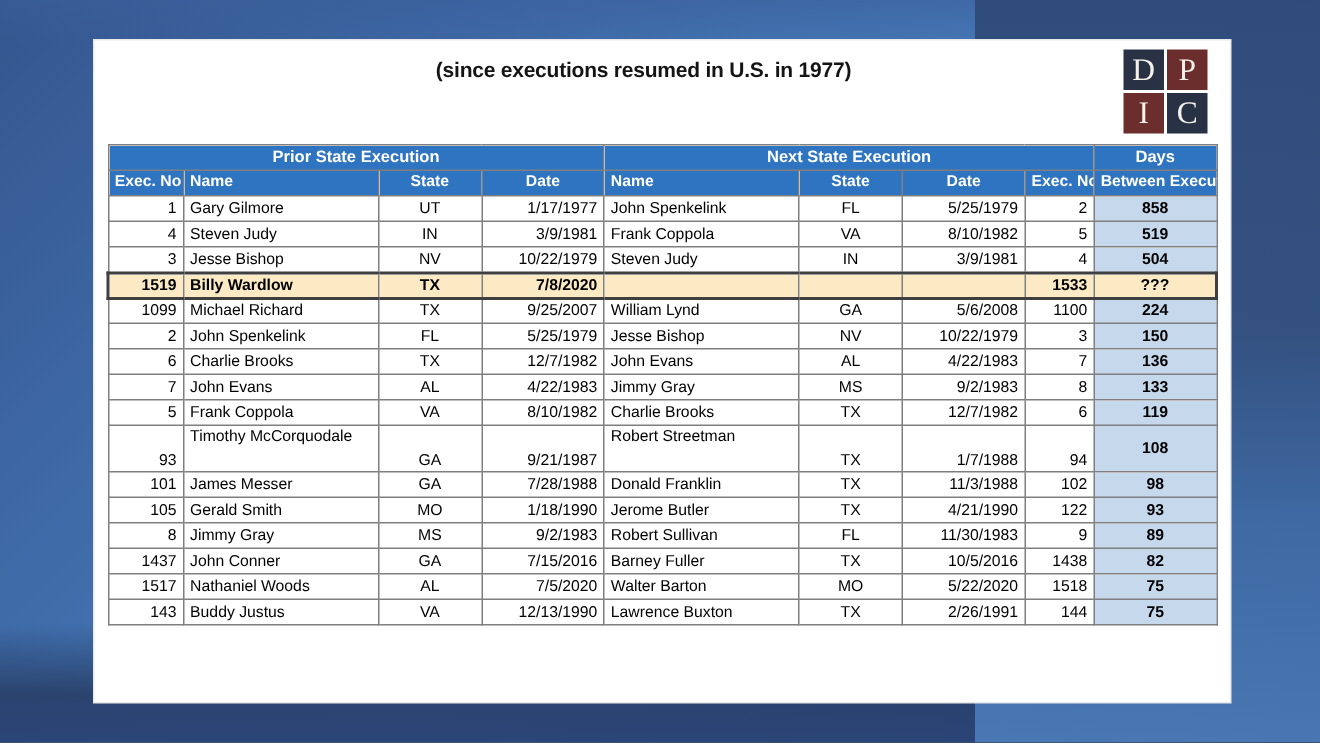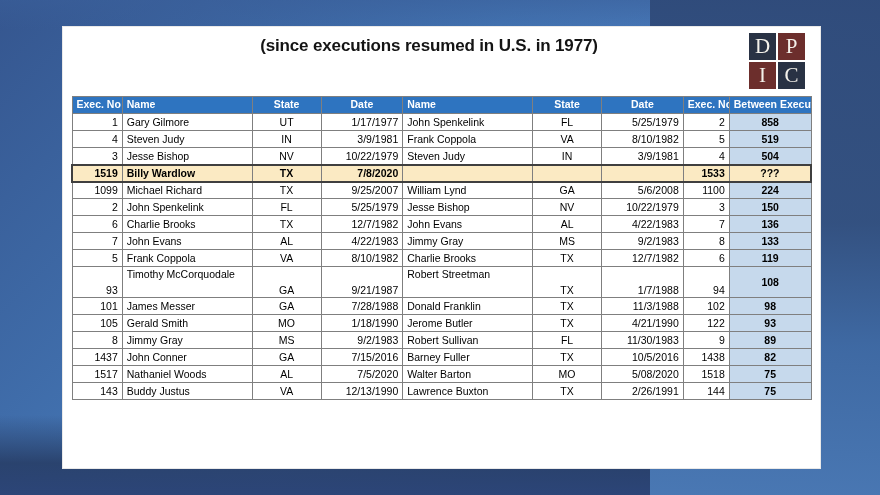--- a/index.html
+++ b/index.html
@@ -68,21 +68,21 @@
   }
   .title-line {
     font-family: "Liberation Sans", sans-serif;
     font-weight: bold;
     font-size: 14.5px;
     color: #141414;
     letter-spacing: -0.15px;
     line-height: 22px;
     white-space: nowrap;
   }
-  .title-line.sub { font-size: 17px; margin-left: 32px; }
+  .title-line.sub { font-size: 14px; margin-left: 32px; }
 
   
   .logo {
     position: absolute;
     right: 14px;
     top: 5px;
     width: 58px;
     height: 58px;
     display: grid;
     grid-template-columns: 1fr 1fr;
@@ -201,20 +201,25 @@
         <col style="width:124px">
         <col style="width:66px">
         <col style="width:78px">
         <col style="width:124px">
         <col style="width:66px">
         <col style="width:78px">
         <col style="width:44px">
         <col style="width:78px">
       </colgroup>
       <thead>
+        <tr>
+          <th class="grp" colspan="4">Prior State Execution</th>
+          <th class="grp" colspan="4">Next State Execution</th>
+          <th class="grp" colspan="1">Days</th>
+        </tr>
         <tr class="colhdr">
           <th class="c">Exec. No</th>
           <th class="l">Name</th>
           <th class="c">State</th>
           <th class="c">Date</th>
           <th class="l">Name</th>
           <th class="c">State</th>
           <th class="c">Date</th>
           <th class="c">Exec. No.</th>
           <th class="c">Between Executions</th>
@@ -375,21 +380,21 @@
             <td class="num">1438</td>
             <td class="days">82</td>
           </tr>
           <tr class="row">
             <td class="num">1517</td>
             <td class="nm">Nathaniel Woods</td>
             <td class="st">AL</td>
             <td class="dt">7/5/2020</td>
             <td class="nm">Walter Barton</td>
             <td class="st">MO</td>
-            <td class="dt">5/08/2020</td>
+            <td class="dt">5/22/2020</td>
             <td class="num">1518</td>
             <td class="days">75</td>
           </tr>
           <tr class="row">
             <td class="num">143</td>
             <td class="nm">Buddy Justus</td>
             <td class="st">VA</td>
             <td class="dt">12/13/1990</td>
             <td class="nm">Lawrence Buxton</td>
             <td class="st">TX</td>

